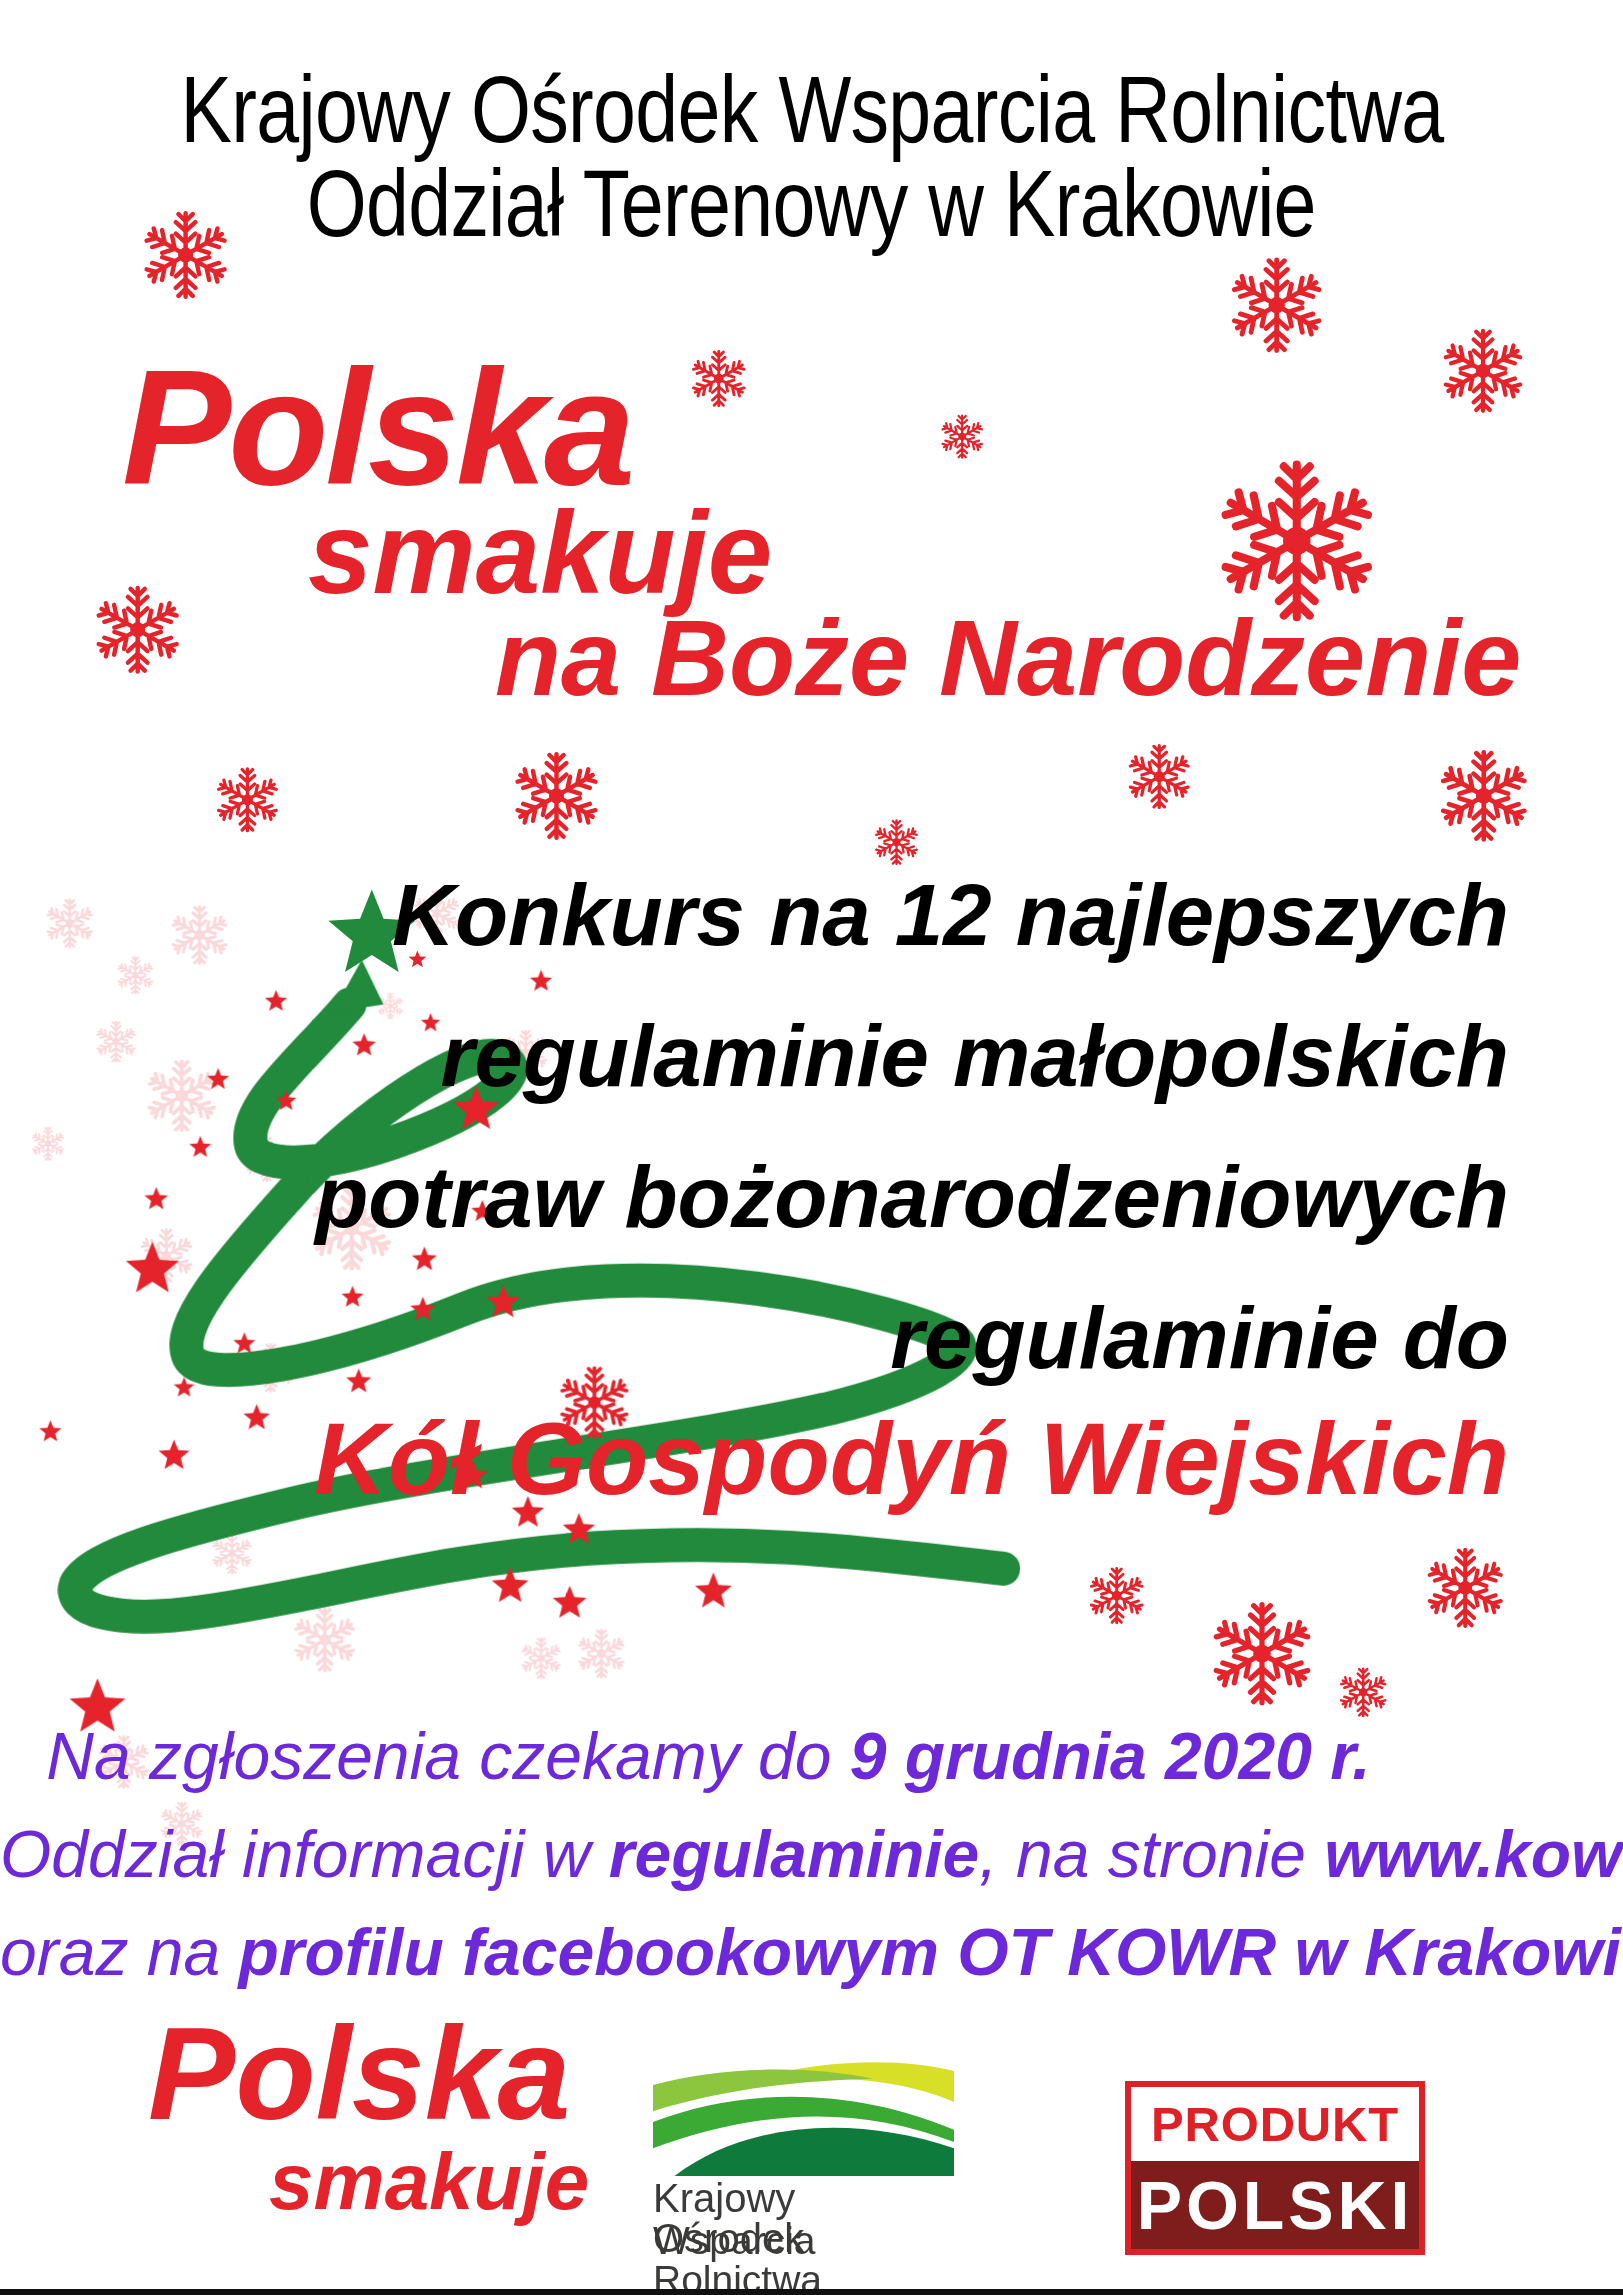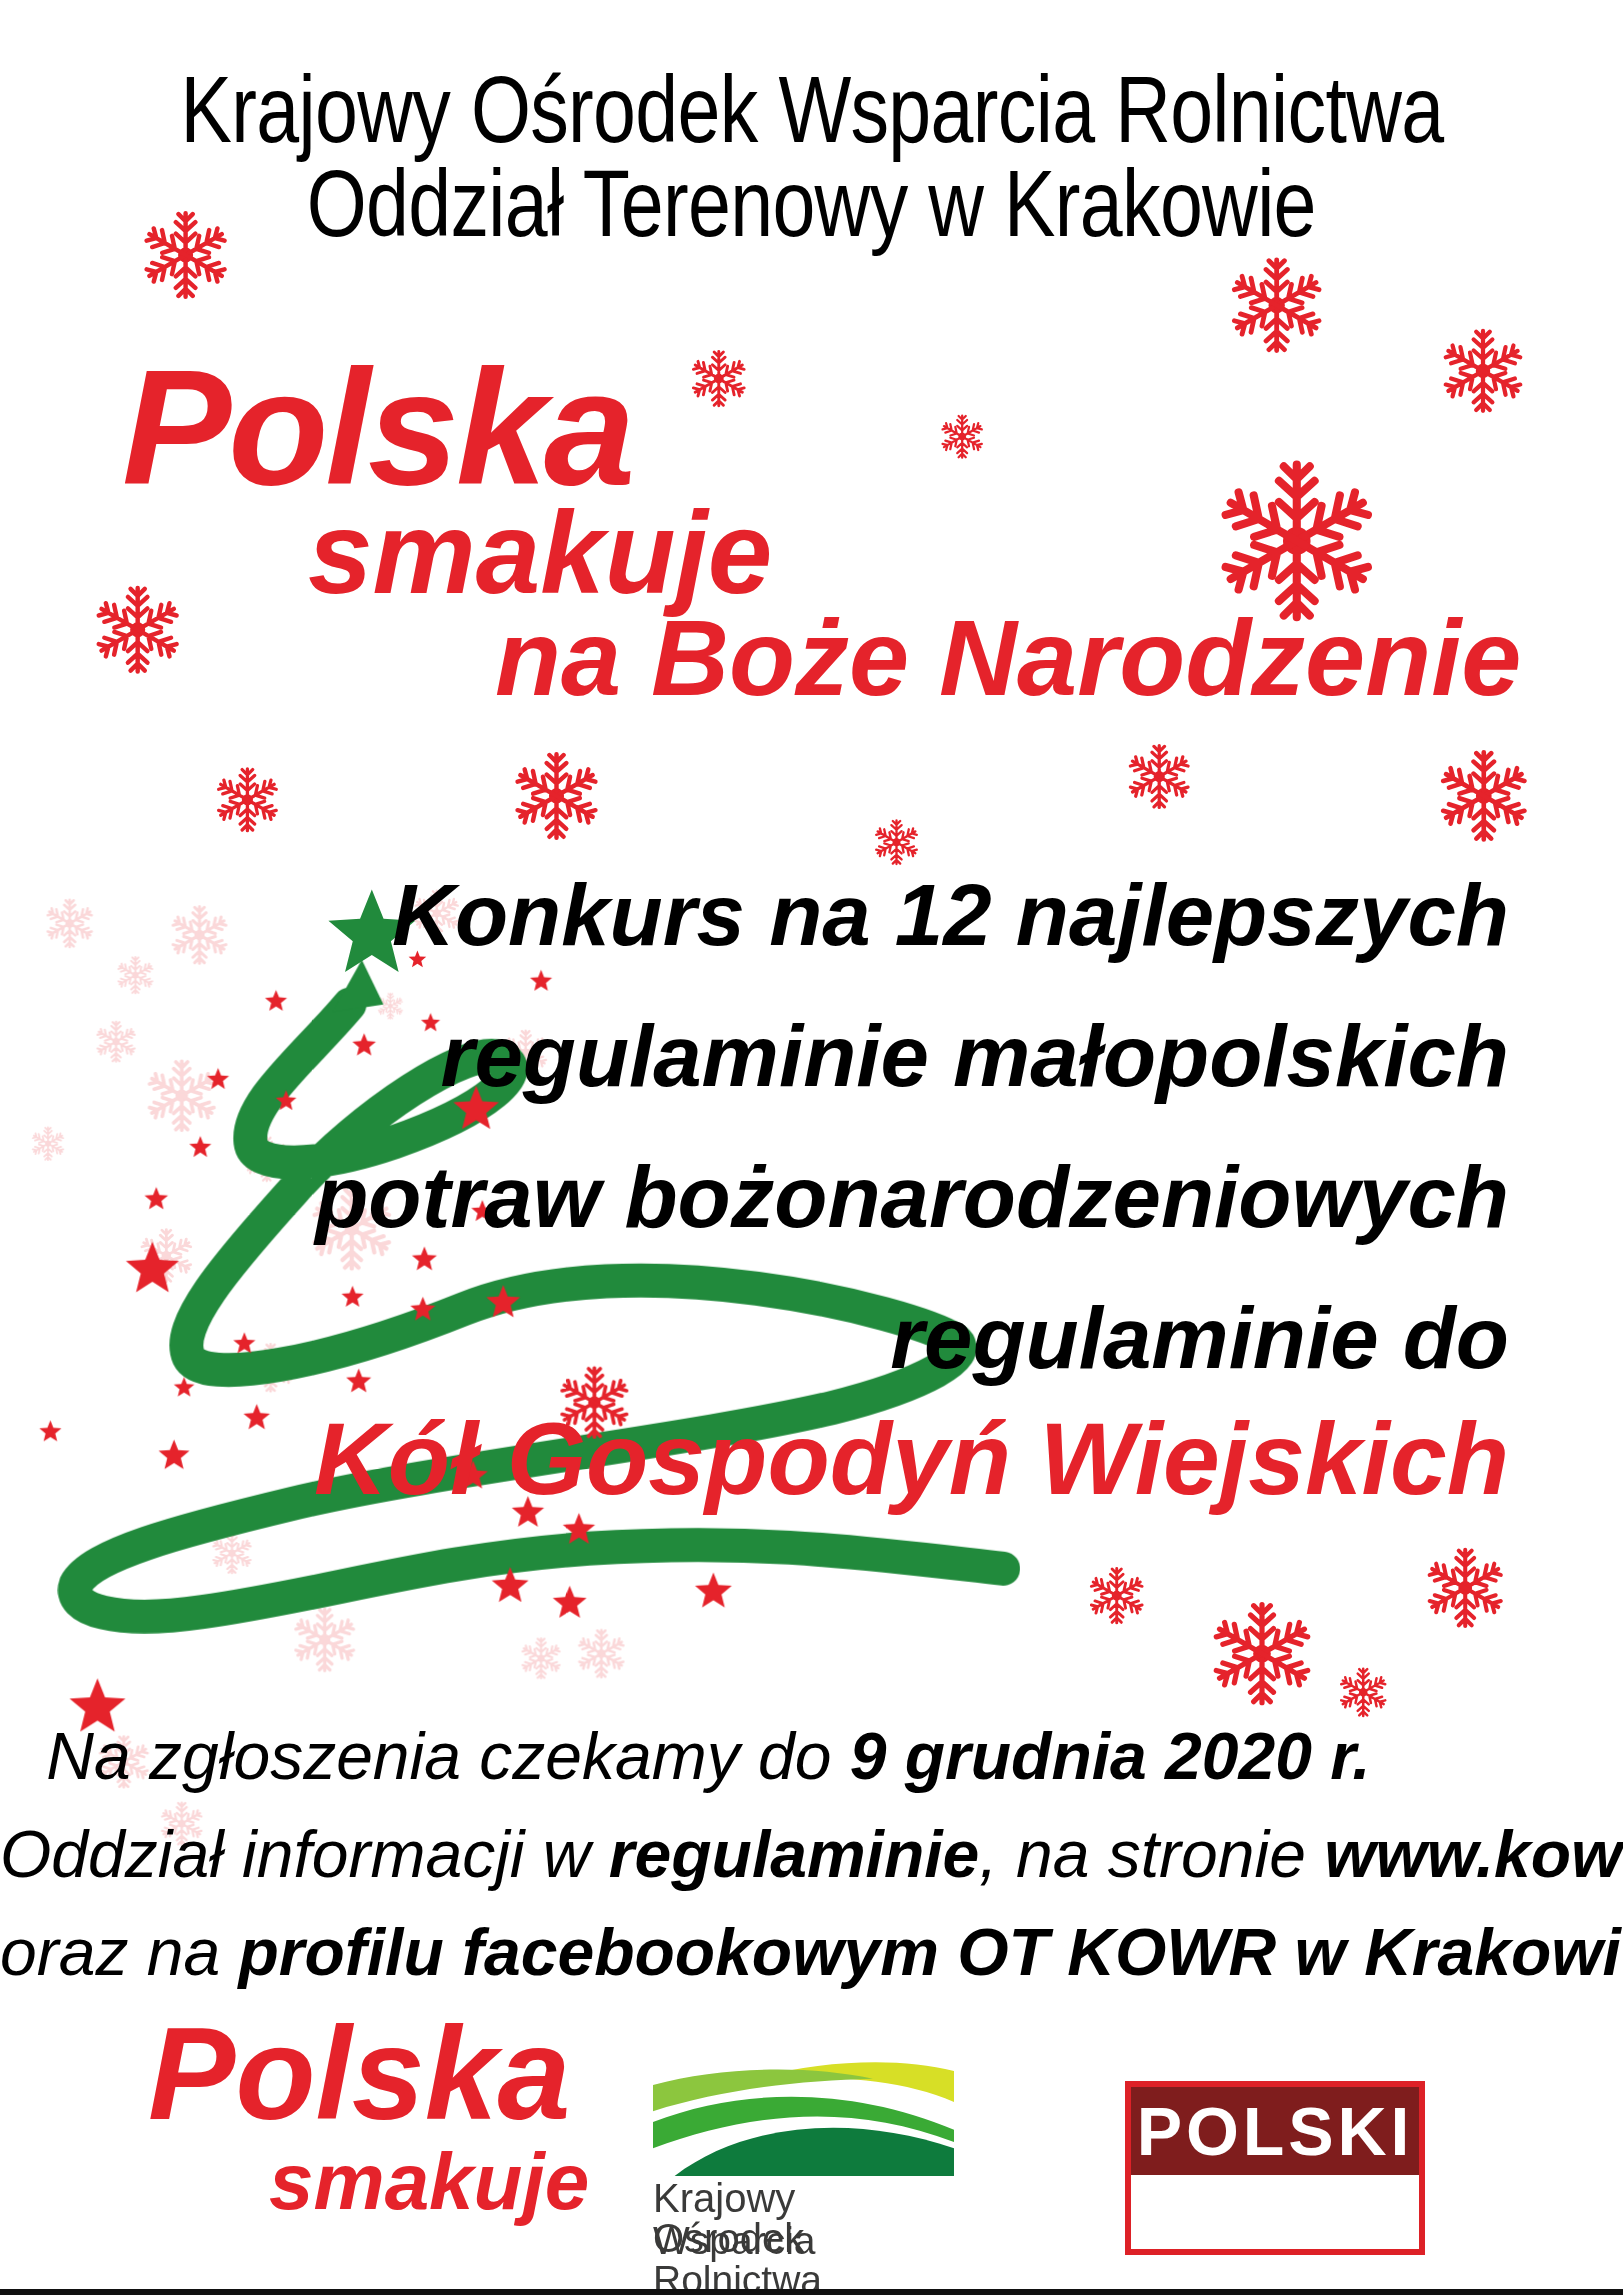--- a/index.html
+++ b/index.html
@@ -17,21 +17,21 @@
   #brand-polska{left:122px;top:346px;font-size:164px;letter-spacing:-3.1px;}
   #brand-smakuje{left:308px;top:495px;font-size:116px;}
   #brand-boze{left:495px;top:604px;font-size:108px;}
   
   #headline{right:114px;top:844px;text-align:right;}
   #headline .h-line{font-style:italic;font-weight:600;font-size:87px;
                     line-height:141px;color:#000000;white-space:nowrap;}
   #headline-highlight{right:114px;top:1408px;font-size:102px;font-style:italic;
                     font-weight:700;line-height:1;white-space:nowrap;}
   
-  #info{left:0;top:1707px;width:1417px;text-align:center;color:#000000;}
+  #info{left:0;top:1707px;width:1417px;text-align:center;color:#6d28d9;}
   #info .i-line{font-style:italic;font-size:66px;line-height:98px;white-space:nowrap;}
   #info .i-line b{font-weight:700;}
   
   #logo-polska-word{left:148px;top:2008px;font-size:131px;}
   #logo-smakuje-word{left:269px;top:2142px;font-size:80px;}
   #kowr-logo-svg{left:653px;top:2054px;}
   .kowr-text{left:653px;width:301px;text-align:left;color:#3a3a39;line-height:1;}
   #kowr-text1{top:2178px;font-size:40px;}
   #kowr-text2{top:2221px;font-size:39px;}
   #produkt-badge{left:1125px;top:2081px;width:288px;height:162px;
@@ -187,17 +187,18 @@
 <svg id="kowr-logo-svg" class="abs" width="301" height="122" viewBox="0 0 390 158" xmlns="http://www.w3.org/2000/svg">
   <path d="M140,30 C220,8 320,4 390,22 L390,62 C320,32 230,28 140,30 Z" fill="#d7df26"></path>
   <path d="M0,40 C90,16 200,14 285,32 C190,34 90,46 0,74 Z" fill="#8cc63e"></path>
   <path d="M0,88 C120,42 260,44 390,98 L390,114 C260,64 130,74 0,122 Z" fill="#3aaa35"></path>
   <path d="M28,158 C120,88 260,78 390,122 L390,158 Z" fill="#0e7b3d"></path>
 </svg>
 <div id="kowr-text1" class="abs kowr-text">Krajowy Ośrodek</div>
 <div id="kowr-text2" class="abs kowr-text">Wsparcia Rolnictwa</div>
 
 <div id="produkt-badge" class="abs">
+  <div id="produkt-top">PRODUKT</div>
   <div id="produkt-bottom">POLSKI</div>
 </div>
 
 <div id="bottom-bar" class="abs"></div>
 
 
 </body></html>

